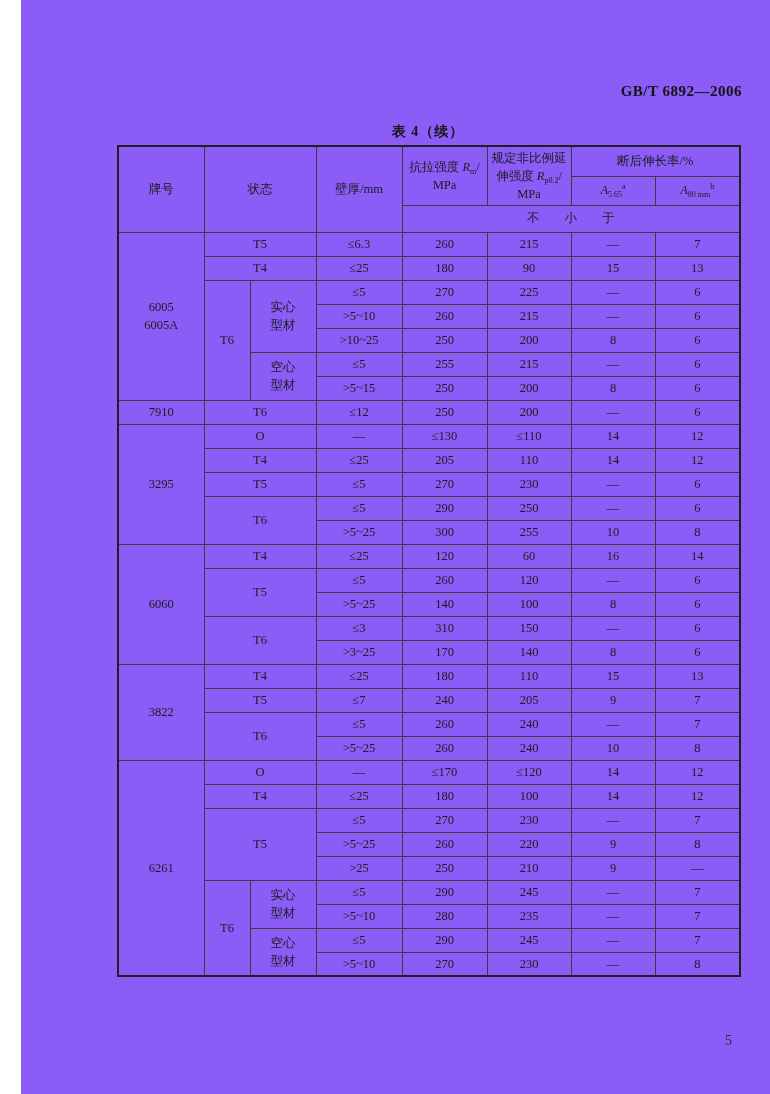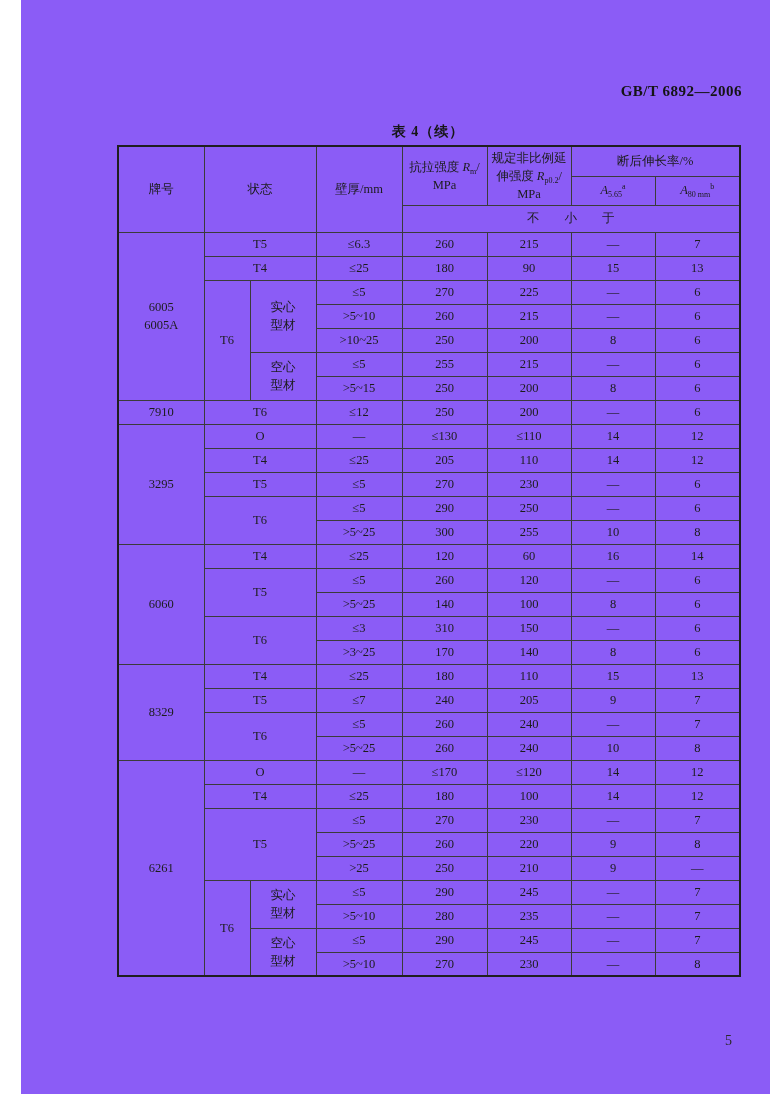--- a/index.html
+++ b/index.html
@@ -247,21 +247,21 @@
           <td>6</td>
         </tr>
         <tr>
           <td>&gt;3~25</td>
           <td>170</td>
           <td>140</td>
           <td>8</td>
           <td>6</td>
         </tr>
         <tr>
-          <td rowspan="4">8329</td>
+          <td rowspan="4">3822</td>
           <td colspan="2">T4</td>
           <td>≤25</td>
           <td>180</td>
           <td>110</td>
           <td>15</td>
           <td>13</td>
         </tr>
         <tr>
           <td colspan="2">T5</td>
           <td>≤7</td>

